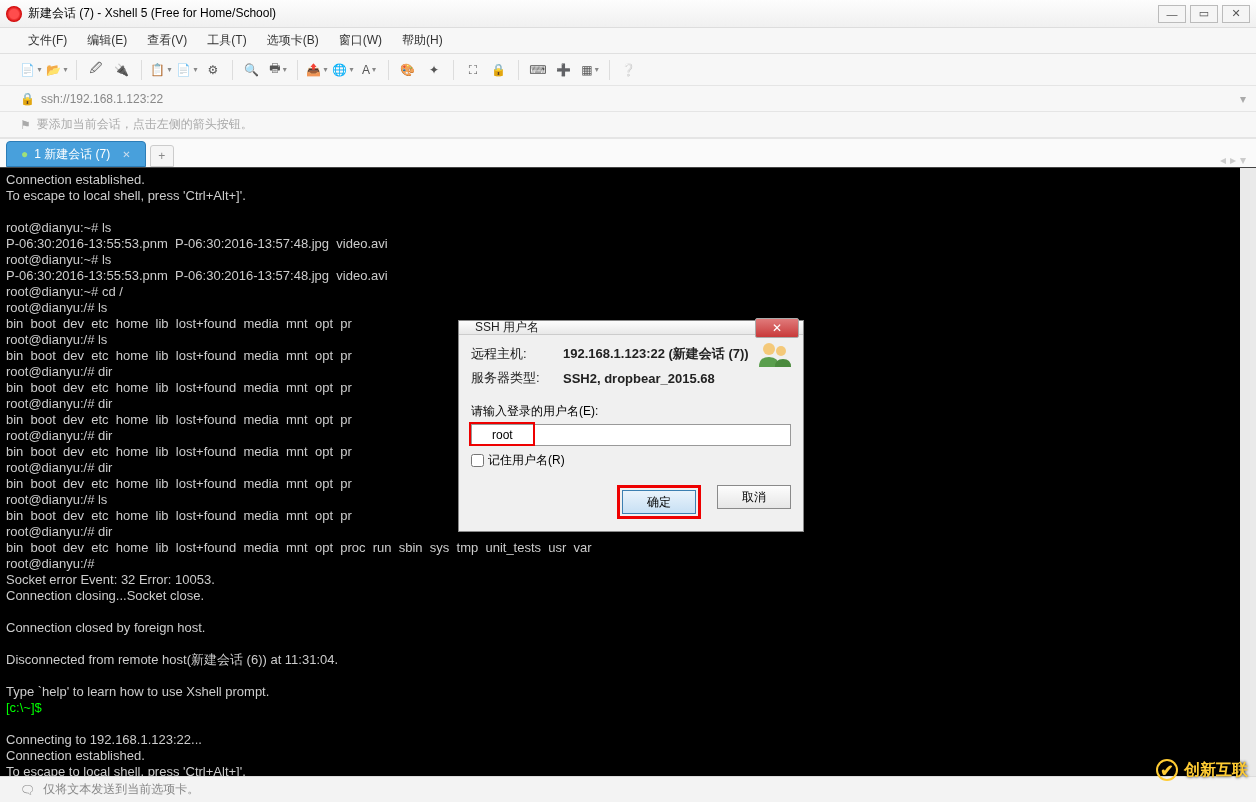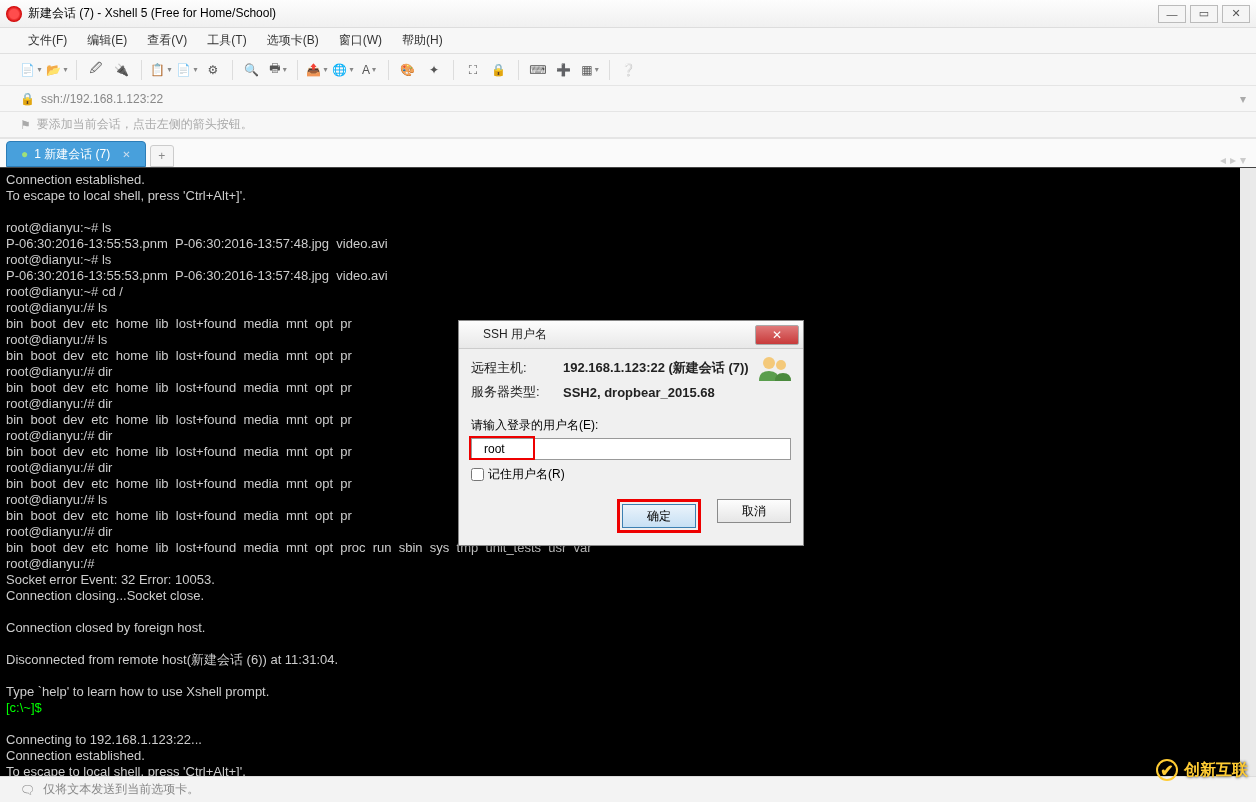--- a/index.html
+++ b/index.html
@@ -31,29 +31,29 @@
 .tab .close { color:#cde; font-size:10px; margin-left:6px; }
 .addtab { width: 24px; height: 22px; margin-left: 4px; border:1px solid #ccc; display:flex; align-items:center; justify-content:center; color:#888; border-radius:3px 3px 0 0; background:#f5f5f5; }
 .tabstrip-right { margin-left:auto; margin-right:10px; display:flex; gap:4px; color:#ccc; align-items:center; }
 
 .terminal { background: #000; color: #ccc; font-family: "Consolas","Courier New",monospace; font-size: 13px; line-height: 15px; padding: 4px 6px; height: 608px; position:relative; white-space:pre; overflow:hidden; border-right:16px solid #eaeaea; }
 .terminal .green { color:#00ff00; }
 
 .statusbar { height: 26px; background: #f3f3f3; border-top:1px solid #ddd; display:flex; align-items:center; padding-left:20px; color:#888; gap:8px; }
 
 .dialog { position: absolute; left: 458px; top: 320px; width: 346px; background: #f0f0f0; border: 1px solid #888; box-shadow: 2px 2px 8px rgba(0,0,0,0.4); }
-.dlg-head { height: 28px; background: linear-gradient(#fdfdfd,#e8e8e8); border-bottom: 1px solid #ccc; display:flex; align-items:center; padding-left:24px; }
+.dlg-head { height: 14px; background: linear-gradient(#fdfdfd,#e8e8e8); border-bottom: 1px solid #ccc; display:flex; align-items:center; padding-left:16px; }
 .dlg-head .dlg-title { flex:1; color:#222; }
 .dlg-close { width: 44px; height: 20px; background: linear-gradient(#e07a7a,#c83a3a); border:1px solid #aaa; border-radius:2px; display:flex; align-items:center; justify-content:center; color:#fff; font-size:12px; margin-right:4px; }
 .dlg-body { padding: 10px 12px 12px 12px; position:relative; }
 .dlg-row { display:flex; margin-bottom:6px; font-size:13px;align-items:center; }
 .dlg-label { width: 80px; color:#222; }
 .dlg-val { flex:1; font-weight:bold; color:#222;margin-left:12px; }
 .dlg-icon { position:absolute; right:10px; top:4px; width:36px; height:30px; }
-.dlg-input { width: 100%; height: 22px; border:1px solid #999; padding:0 12px; font-size:12px; }
+.dlg-input { width: 100%; height: 22px; border:1px solid #999; padding:0 20px; font-size:12px; }
 .input-highlight { position:absolute; border:2px solid #e00; pointer-events:none; }
 .dlg-check { display:flex; align-items:center; gap:4px; margin-top:6px; font-size:12px; }
 .dlg-btns { display:flex; justify-content:flex-end; gap:16px; margin-top:16px; }
 .btn { width: 74px; height: 24px; border:1px solid #8a8a8a; background:linear-gradient(#fdfdfd,#e6e6e6); font-size:12px; }
 .btn.primary { border:1px solid #3c7fb1; background:linear-gradient(#eaf3fb,#c7e0f4); }
 .btn-highlight { border:3px solid #e00; padding:2px; display:inline-block; }
 
 .watermark { position:absolute; right:8px; bottom:28px; color:#ffcc33; font-weight:bold; font-size:16px; display:flex; align-items:center; gap:6px; text-shadow:0 0 3px #000; }
 .watermark .wmicon { width:22px; height:22px; border:2px solid #ffcc33; border-radius:50%; display:flex; align-items:center; justify-content:center; color:#ffcc33; }
 

